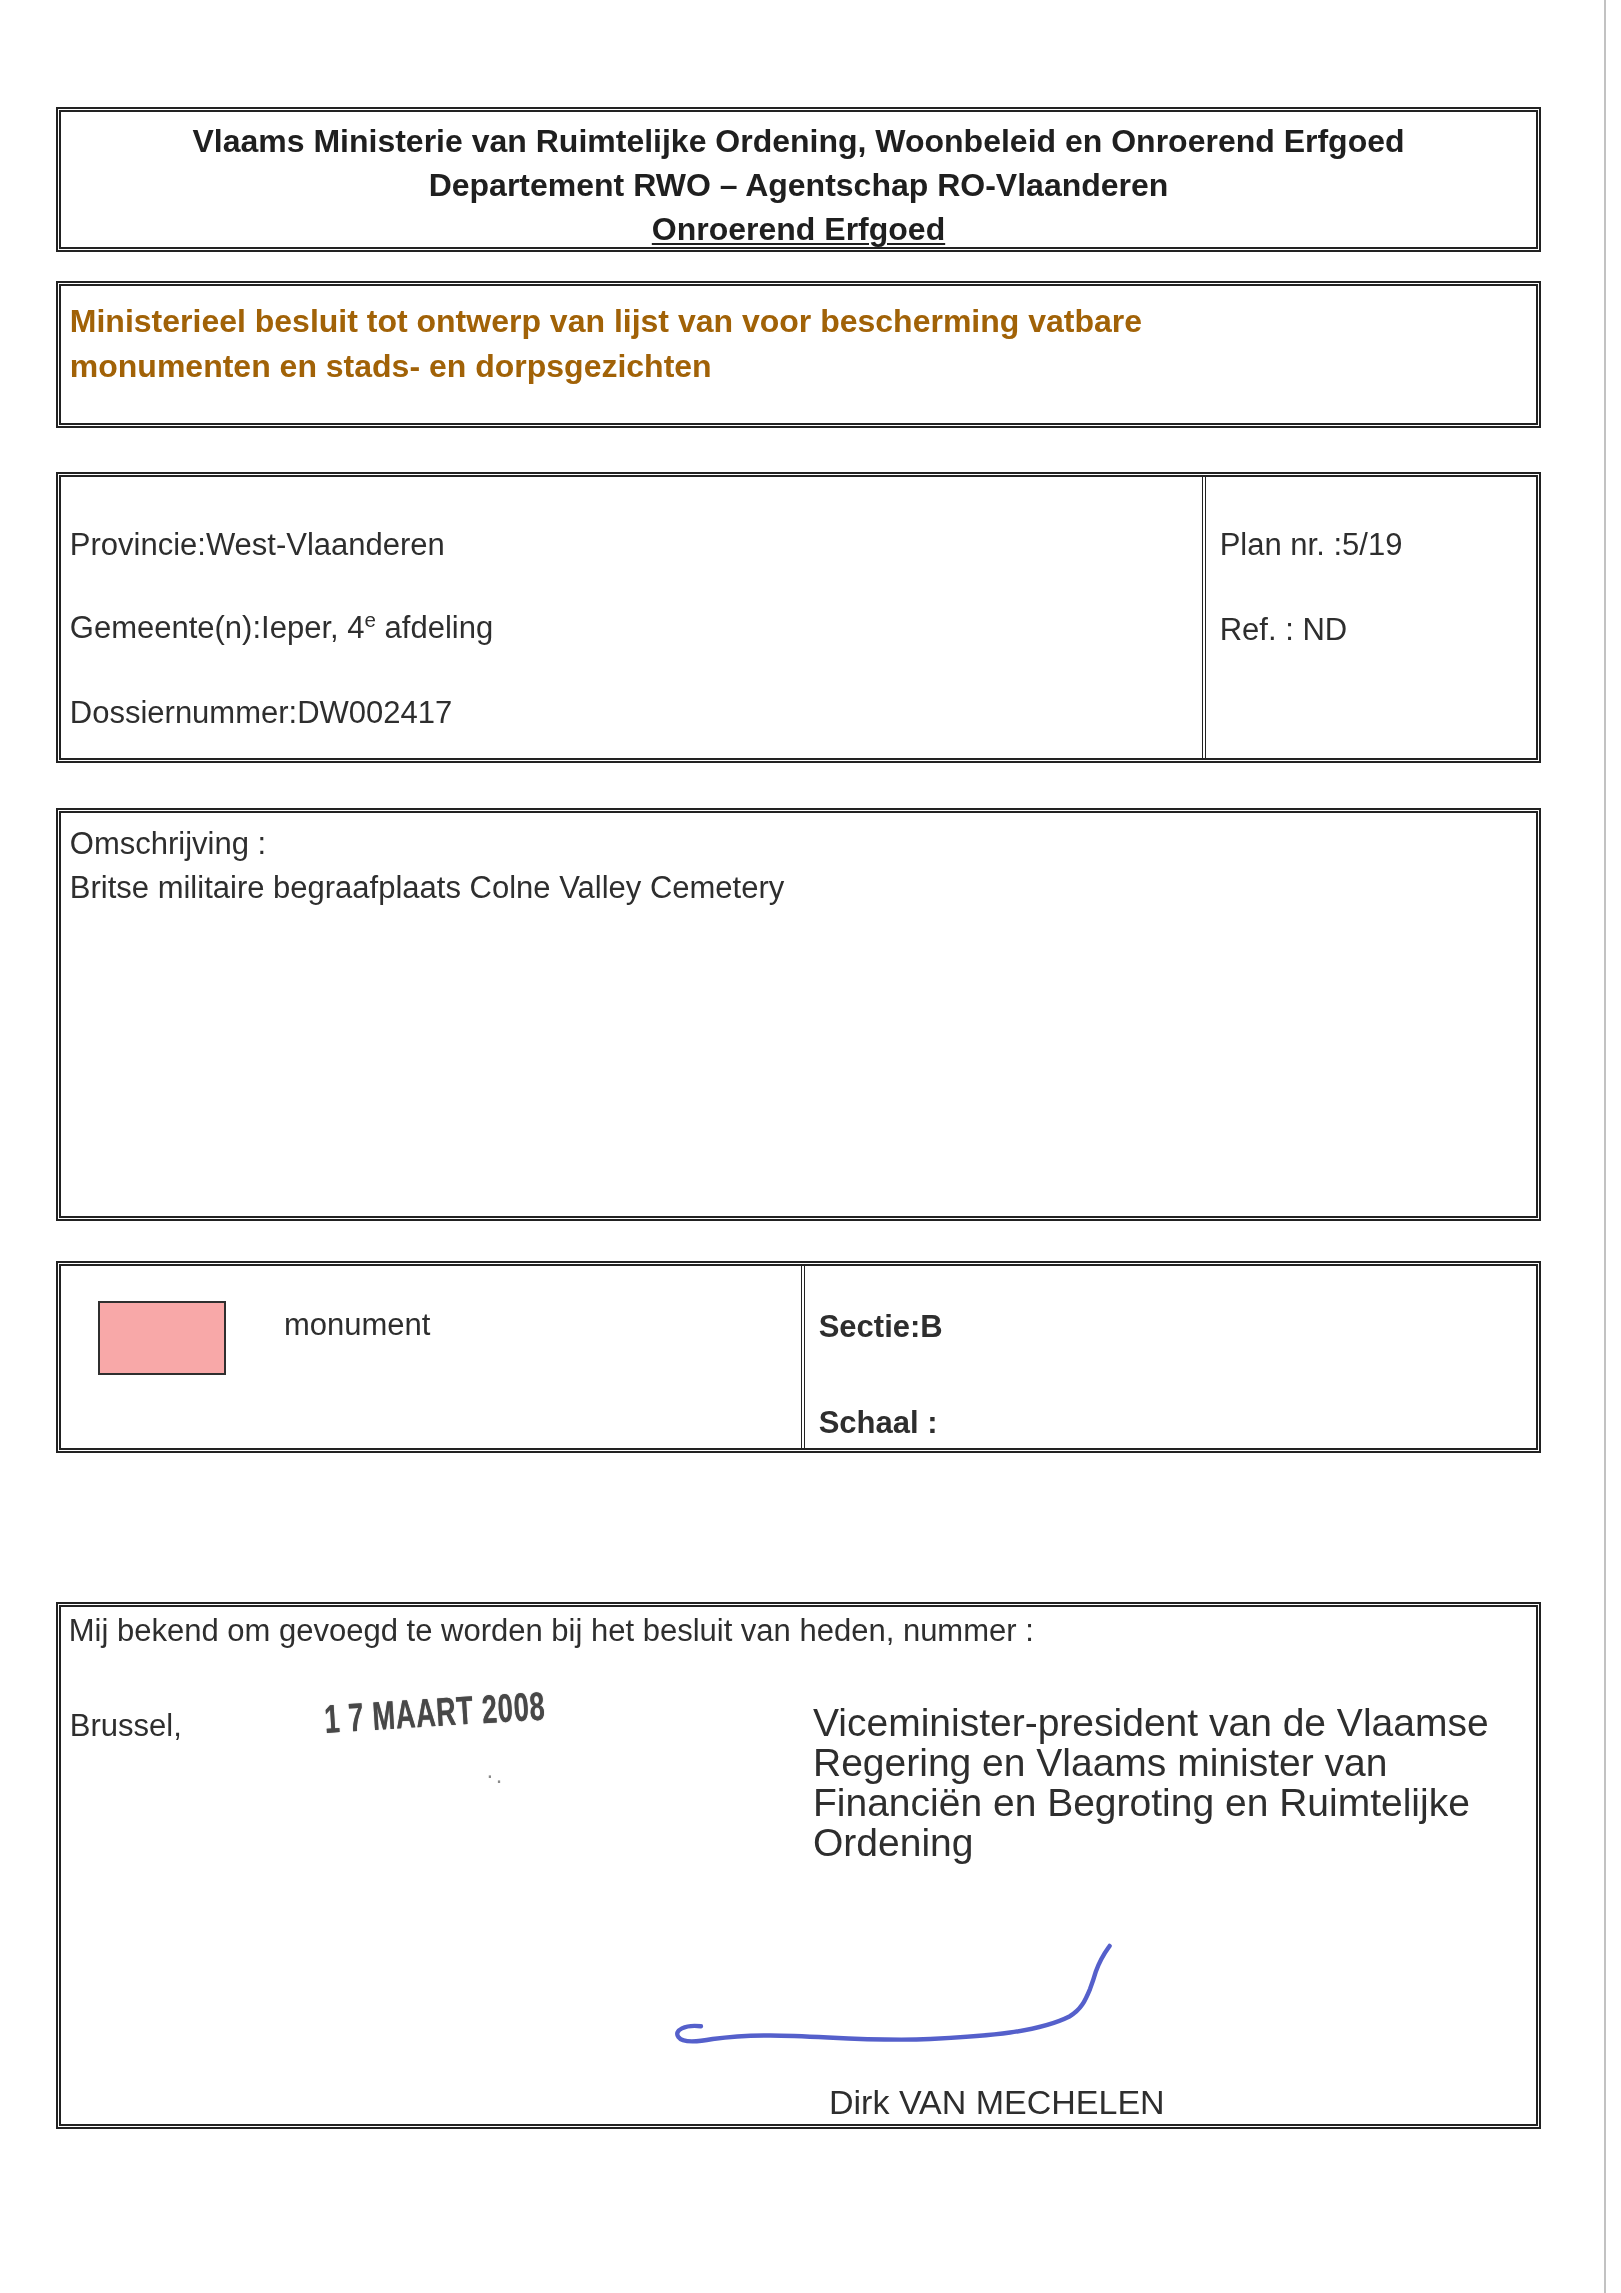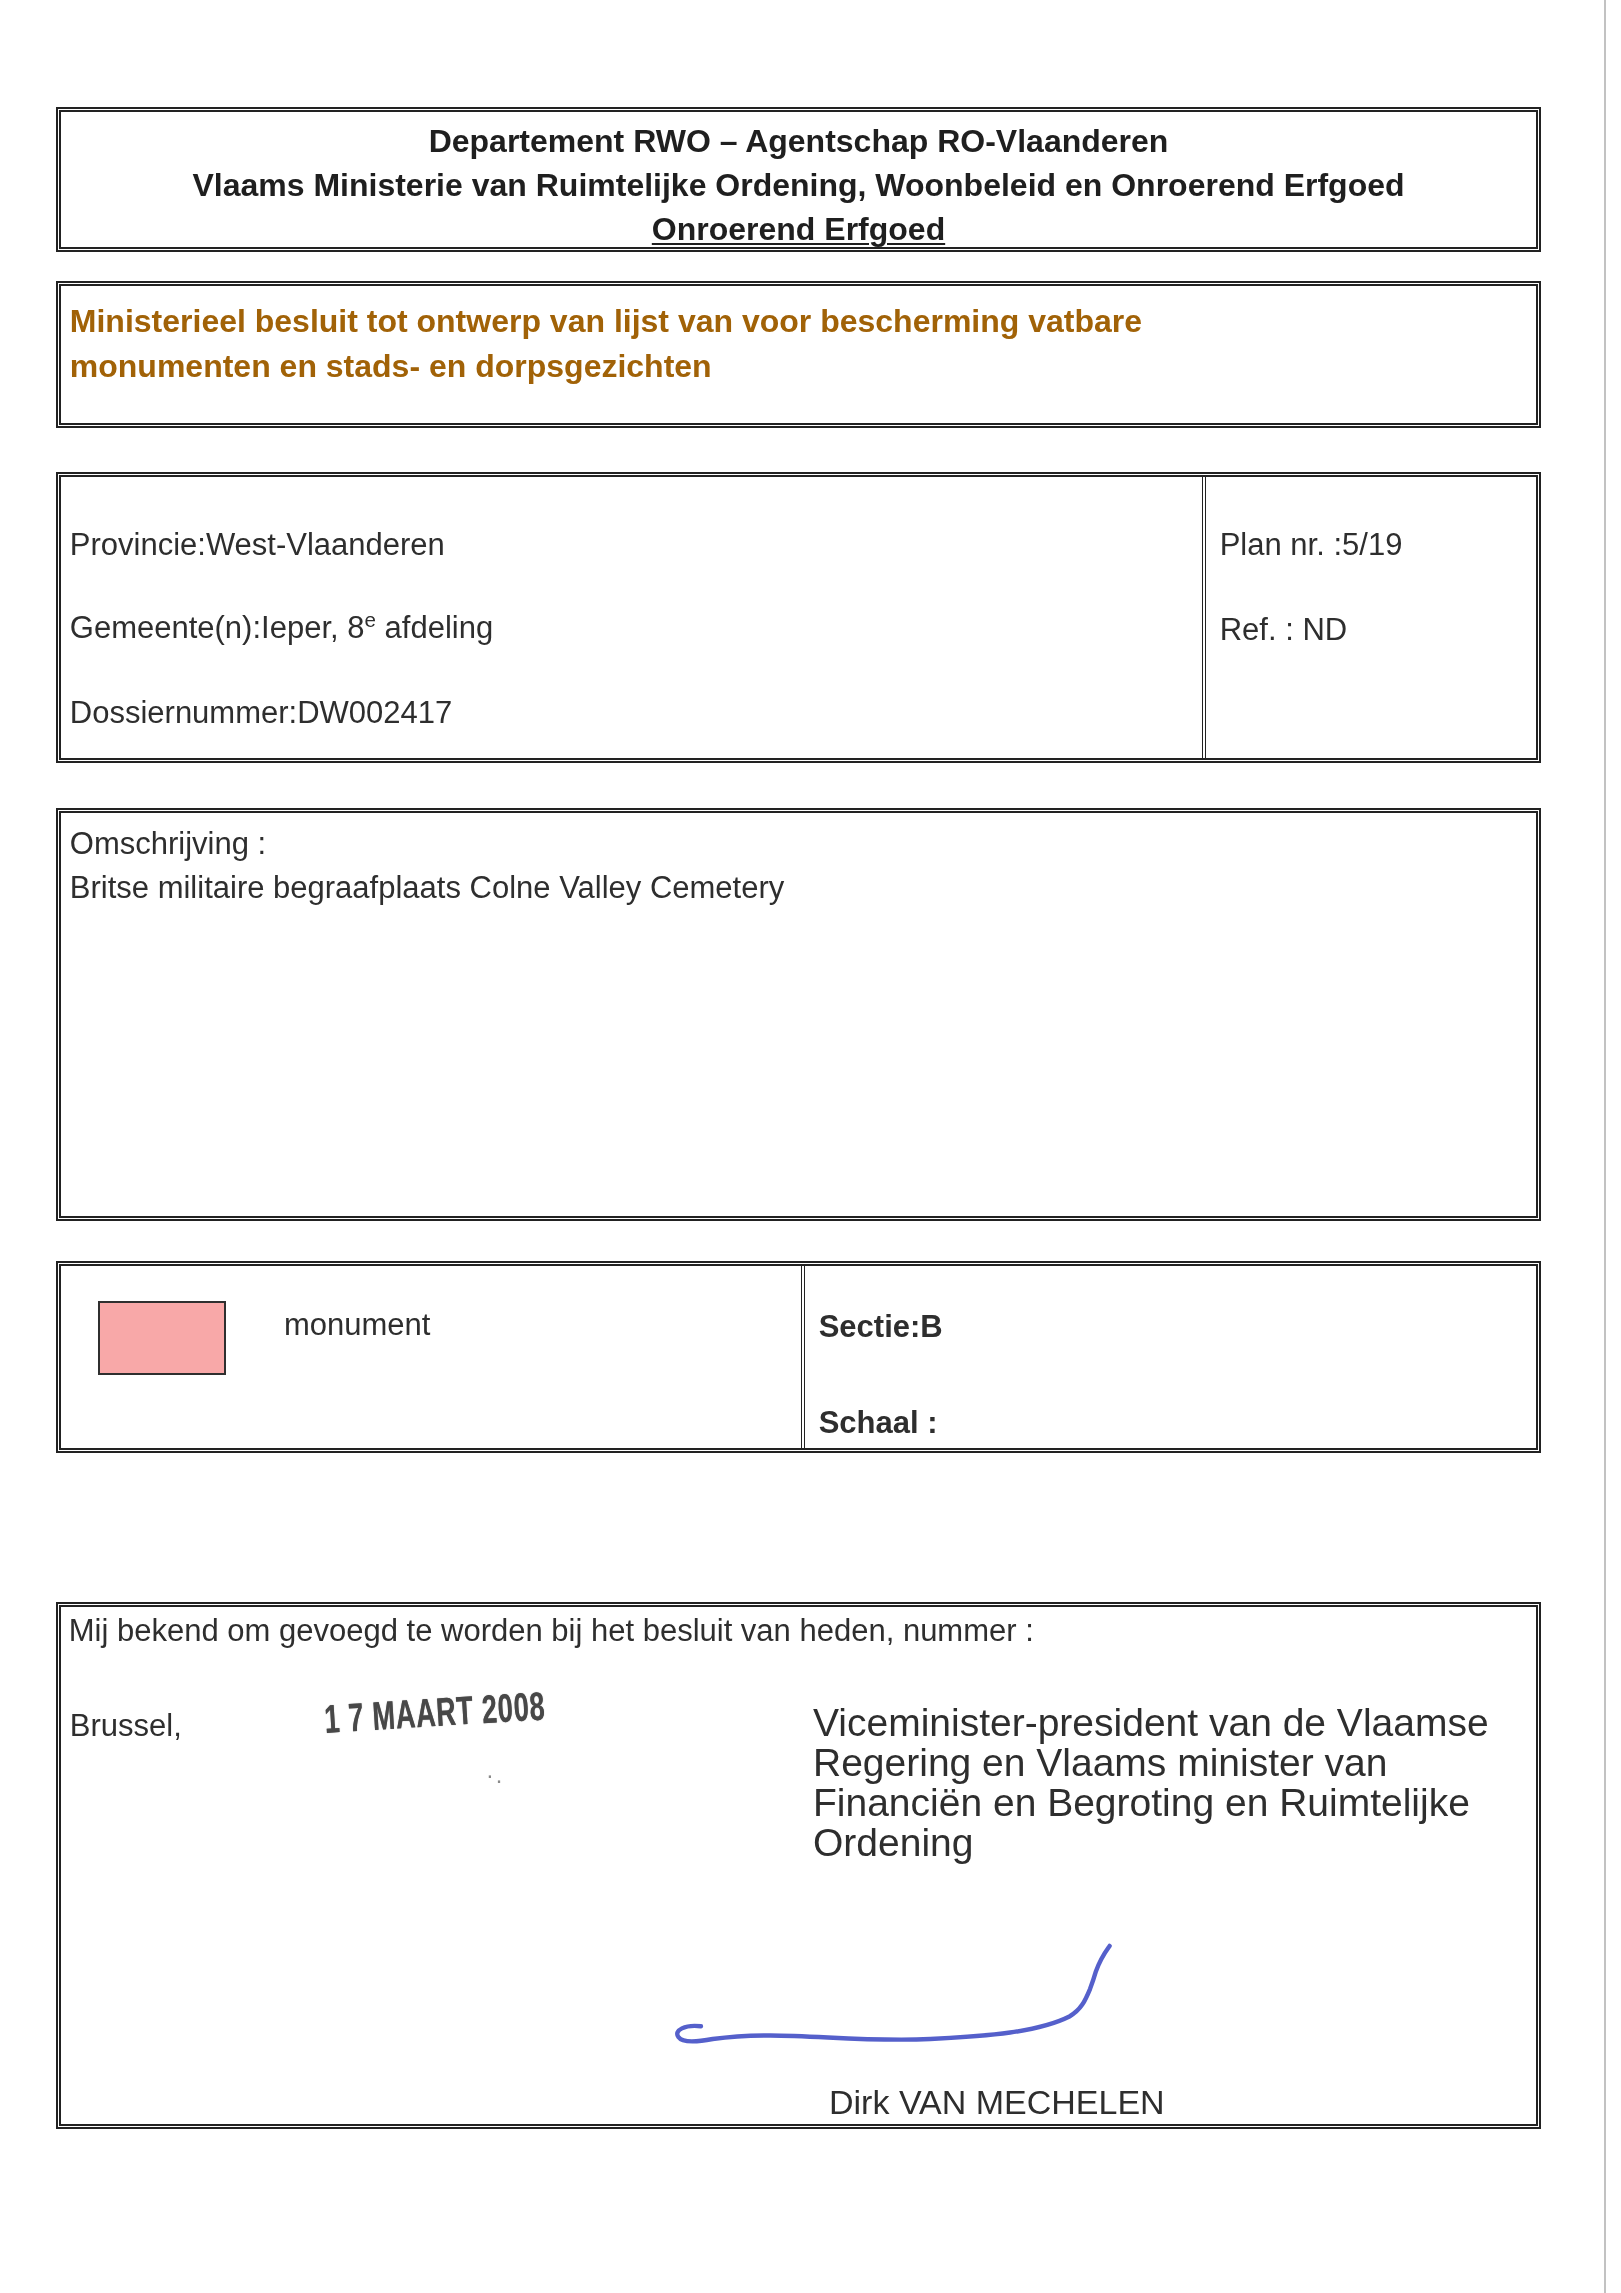--- a/index.html
+++ b/index.html
@@ -90,33 +90,33 @@
   .signer-name { position: absolute; left: 768px; top: 476px; font-size: 34px; white-space: nowrap; text-align: center; }
 </style>
 </head>
 <body>
 
 <div class="page">
 
   <div class="scan-line"></div>
 
   <section class="box header-box">
+    <div>Vlaams Ministerie van Ruimtelijke Ordening, Woonbeleid en Onroerend Erfgoed</div>
     <div>Departement RWO – Agentschap RO-Vlaanderen</div>
-    <div>Vlaams Ministerie van Ruimtelijke Ordening, Woonbeleid en Onroerend Erfgoed</div>
     <div class="underlined">Onroerend Erfgoed</div>
   </section>
 
   <section class="box decree-box">
     <div>Ministerieel besluit tot ontwerp van lijst van voor bescherming vatbare</div>
     <div>monumenten en stads- en dorpsgezichten</div>
   </section>
 
   <section class="box info-box">
     <div class="cell-text info-row1">Provincie:West-Vlaanderen</div>
-    <div class="cell-text info-row2"><span>Gemeente(n):Ieper, 8</span><sup class="sup-e">e</sup><span> afdeling</span></div>
+    <div class="cell-text info-row2"><span>Gemeente(n):Ieper, 4</span><sup class="sup-e">e</sup><span> afdeling</span></div>
     <div class="cell-text info-row3">Dossiernummer:DW002417</div>
     <div class="info-right">
       <div>Plan nr. :5/19</div>
       <div class="ref-row">Ref. : ND</div>
     </div>
   </section>
 
   <section class="box desc-box">
     <div>Omschrijving :</div>
     <div>Britse militaire begraafplaats Colne Valley Cemetery</div>

